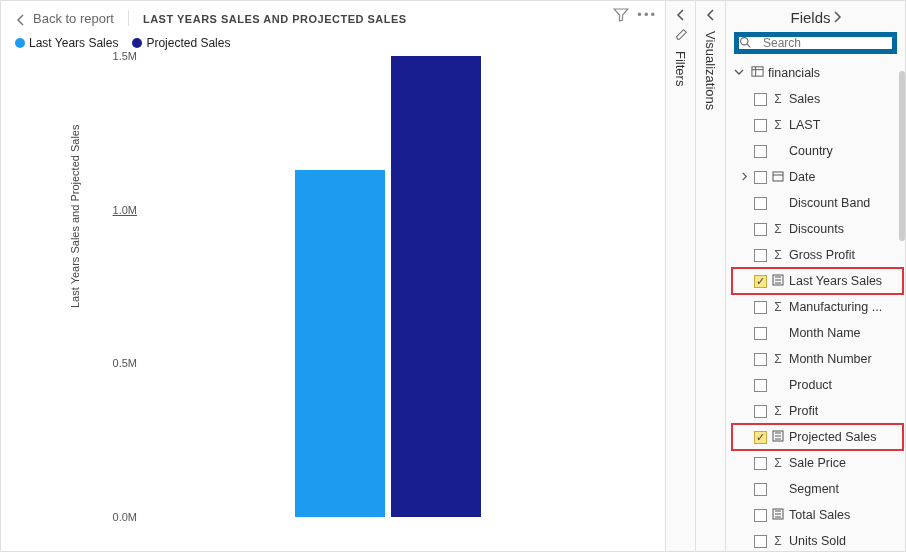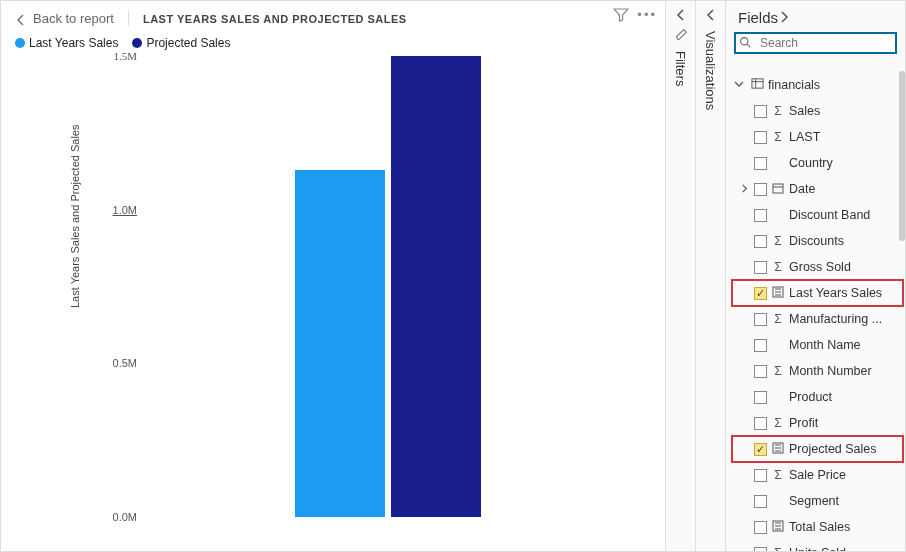--- a/index.html
+++ b/index.html
@@ -123,34 +123,34 @@
   .fields-pane {
     width: 180px;
     border-left: 1px solid #e0e0e0;
     background: #fafafa;
     display: flex;
     flex-direction: column;
   }
   .fields-header {
     display: flex;
     align-items: center;
-    justify-content: flex-start;
+    justify-content: center;
     padding: 8px 10px 6px 12px;
     font-size: 15px;
     color: #333;
   }
   .search-box {
     margin: 0 8px 6px 8px;
     position: relative;
   }
   .search-box input {
     width: 100%;
     padding: 3px 6px 3px 24px;
     font-size: 12px;
-    border: 2px solid #0369a1;
+    border: 5px solid #0369a1;
     background: #fff;
     height: 22px;
   }
   .search-box svg {
     position: absolute;
     left: 5px; top: 4px;
     color: #666;
   }
   .tree {
     flex: 1;
@@ -162,21 +162,21 @@
     align-items: center;
     height: 26px;
     font-size: 12.5px;
     color: #333;
     gap: 4px;
     padding-left: 2px;
     cursor: pointer;
     white-space: nowrap;
     overflow: hidden;
   }
-  .tree-row.group { font-weight: 400; margin-top: 12px; }
+  .tree-row.group { font-weight: 400; }
   .tree-row.field { padding-left: 22px; }
   .chk {
     width: 13px; height: 13px;
     border: 1px solid #888;
     background: #fff;
     flex-shrink: 0;
     display: flex;
     align-items: center;
     justify-content: center;
     font-size: 11px;
@@ -241,21 +241,21 @@
                  <span>Projected Sales</span>
         </div>
       </div>
 
     <div class="plot-area">
       <div class="y-label">Last Years Sales and Projected Sales</div>
       <div class="y-axis" id="y-axis">
           <div class="y-tick" style="bottom: 0%; transform: translateY(50%);">0.0M</div>
           <div class="y-tick" style="bottom: 33.3333%; transform: translateY(50%);">0.5M</div>
           <div class="y-tick" style="bottom: 66.6667%; transform: translateY(50%); text-decoration: underline;">1.0M</div>
-          <div class="y-tick" style="bottom: 100%; transform: translateY(50%); font-family: Liberation Serif, serif;">1.5M</div>
+          <div class="y-tick" style="bottom: 100%; transform: translateY(50%);">1.5M</div>
         </div>
       <div class="bars-area" id="bars-area">
           <div class="bar" style="background: rgb(29, 155, 240); height: 75.3333%;"></div>
           <div class="bar" style="background: rgb(25, 30, 142); height: 100%;"></div>
         </div>
     </div>
   </div>
 
   <div class="collapsed-panel">
     <svg width="12" height="12" viewBox="0 0 12 12">
@@ -336,21 +336,21 @@
                  <span>Discount Band</span>
         </div>
         <div class="tree-row field">
           <span class="chk "></span>
                  <span class="ficon">Σ</span>
                  <span>Discounts</span>
         </div>
         <div class="tree-row field">
           <span class="chk "></span>
                  <span class="ficon">Σ</span>
-                 <span>Gross Sold</span>
+                 <span>Gross Profit</span>
         </div>
         <div class="tree-row field highlight">
           <span class="chk checked">✓</span>
                  <span class="ficon"><svg width="12" height="12" viewBox="0 0 12 12">
               <rect x="1" y="1" width="10" height="10" fill="none" stroke="#555"></rect>
               <path d="M3 3h6M3 6h6M3 9h6" stroke="#555"></path>
             </svg></span>
                  <span>Last Years Sales</span>
         </div>
         <div class="tree-row field">

